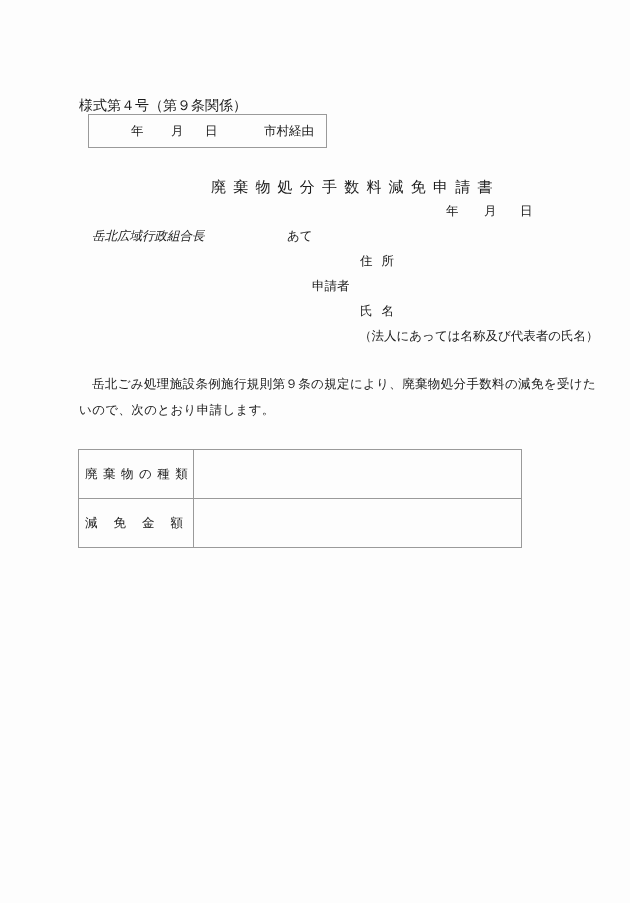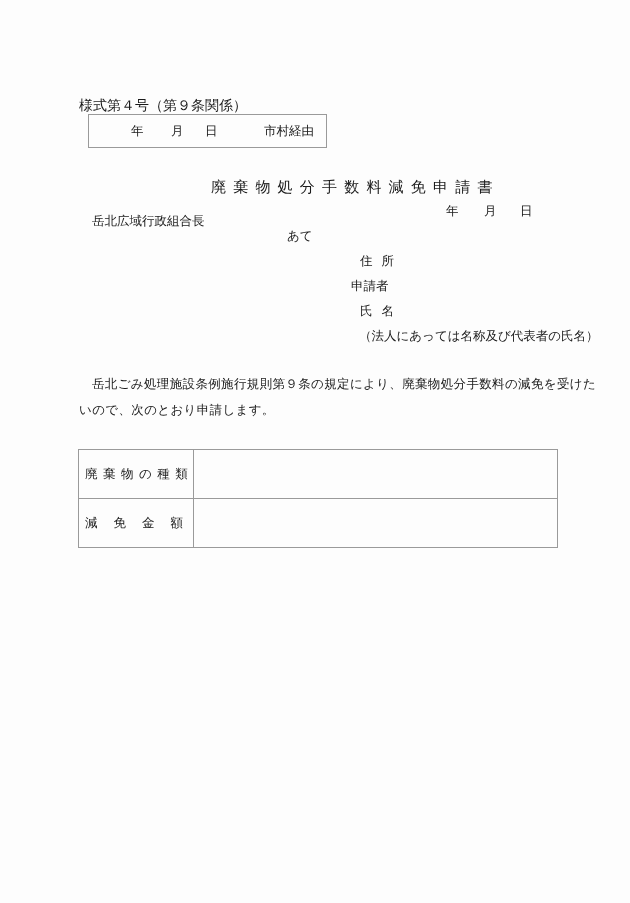--- a/index.html
+++ b/index.html
@@ -32,35 +32,35 @@
     #route-month { left: 82px; }
     #route-day   { left: 116px; }
     #route-via   { left: 175px; }
 
     #doc-title { left: 211px; top: 180px; letter-spacing: 7.2px; font-size: 15px; }
 
     #date-year  { left: 446px; top: 205px; }
     #date-month { left: 484px; top: 205px; }
     #date-day   { left: 520px; top: 205px; }
 
-    #addressee      { left: 92px;  top: 215px; }
+    #addressee      { left: 92px;  top: 230px; font-style: italic; }
     #addressee-ate  { left: 287px; top: 230px; text-align: center; }
 
     #address-label  { left: 360px; top: 255px; letter-spacing: 9px; }
-    #applicant-label{ left: 312px; top: 280px; margin-left: 39px; }
+    #applicant-label{ left: 312px; top: 280px; }
     #name-label     { left: 360px; top: 305px; letter-spacing: 9px; }
     #name-note      { left: 359px; top: 330px; }
 
     #body-line1 { left: 92px; top: 378px; letter-spacing: 0.35px; }
     #body-line2 { left: 79px; top: 404px; letter-spacing: 0.35px; }
 
     #detail-table {
       position: absolute;
       left: 78px; top: 449px;
-      width: 480px;
+      width: 444px;
       border-collapse: collapse;
       border: 1px solid #9a9a9a;
     }
     #detail-table td {
       border: 1px solid #9a9a9a;
       height: 49px;
       padding: 0;
       box-sizing: border-box;
     }
     #detail-table td.label {

